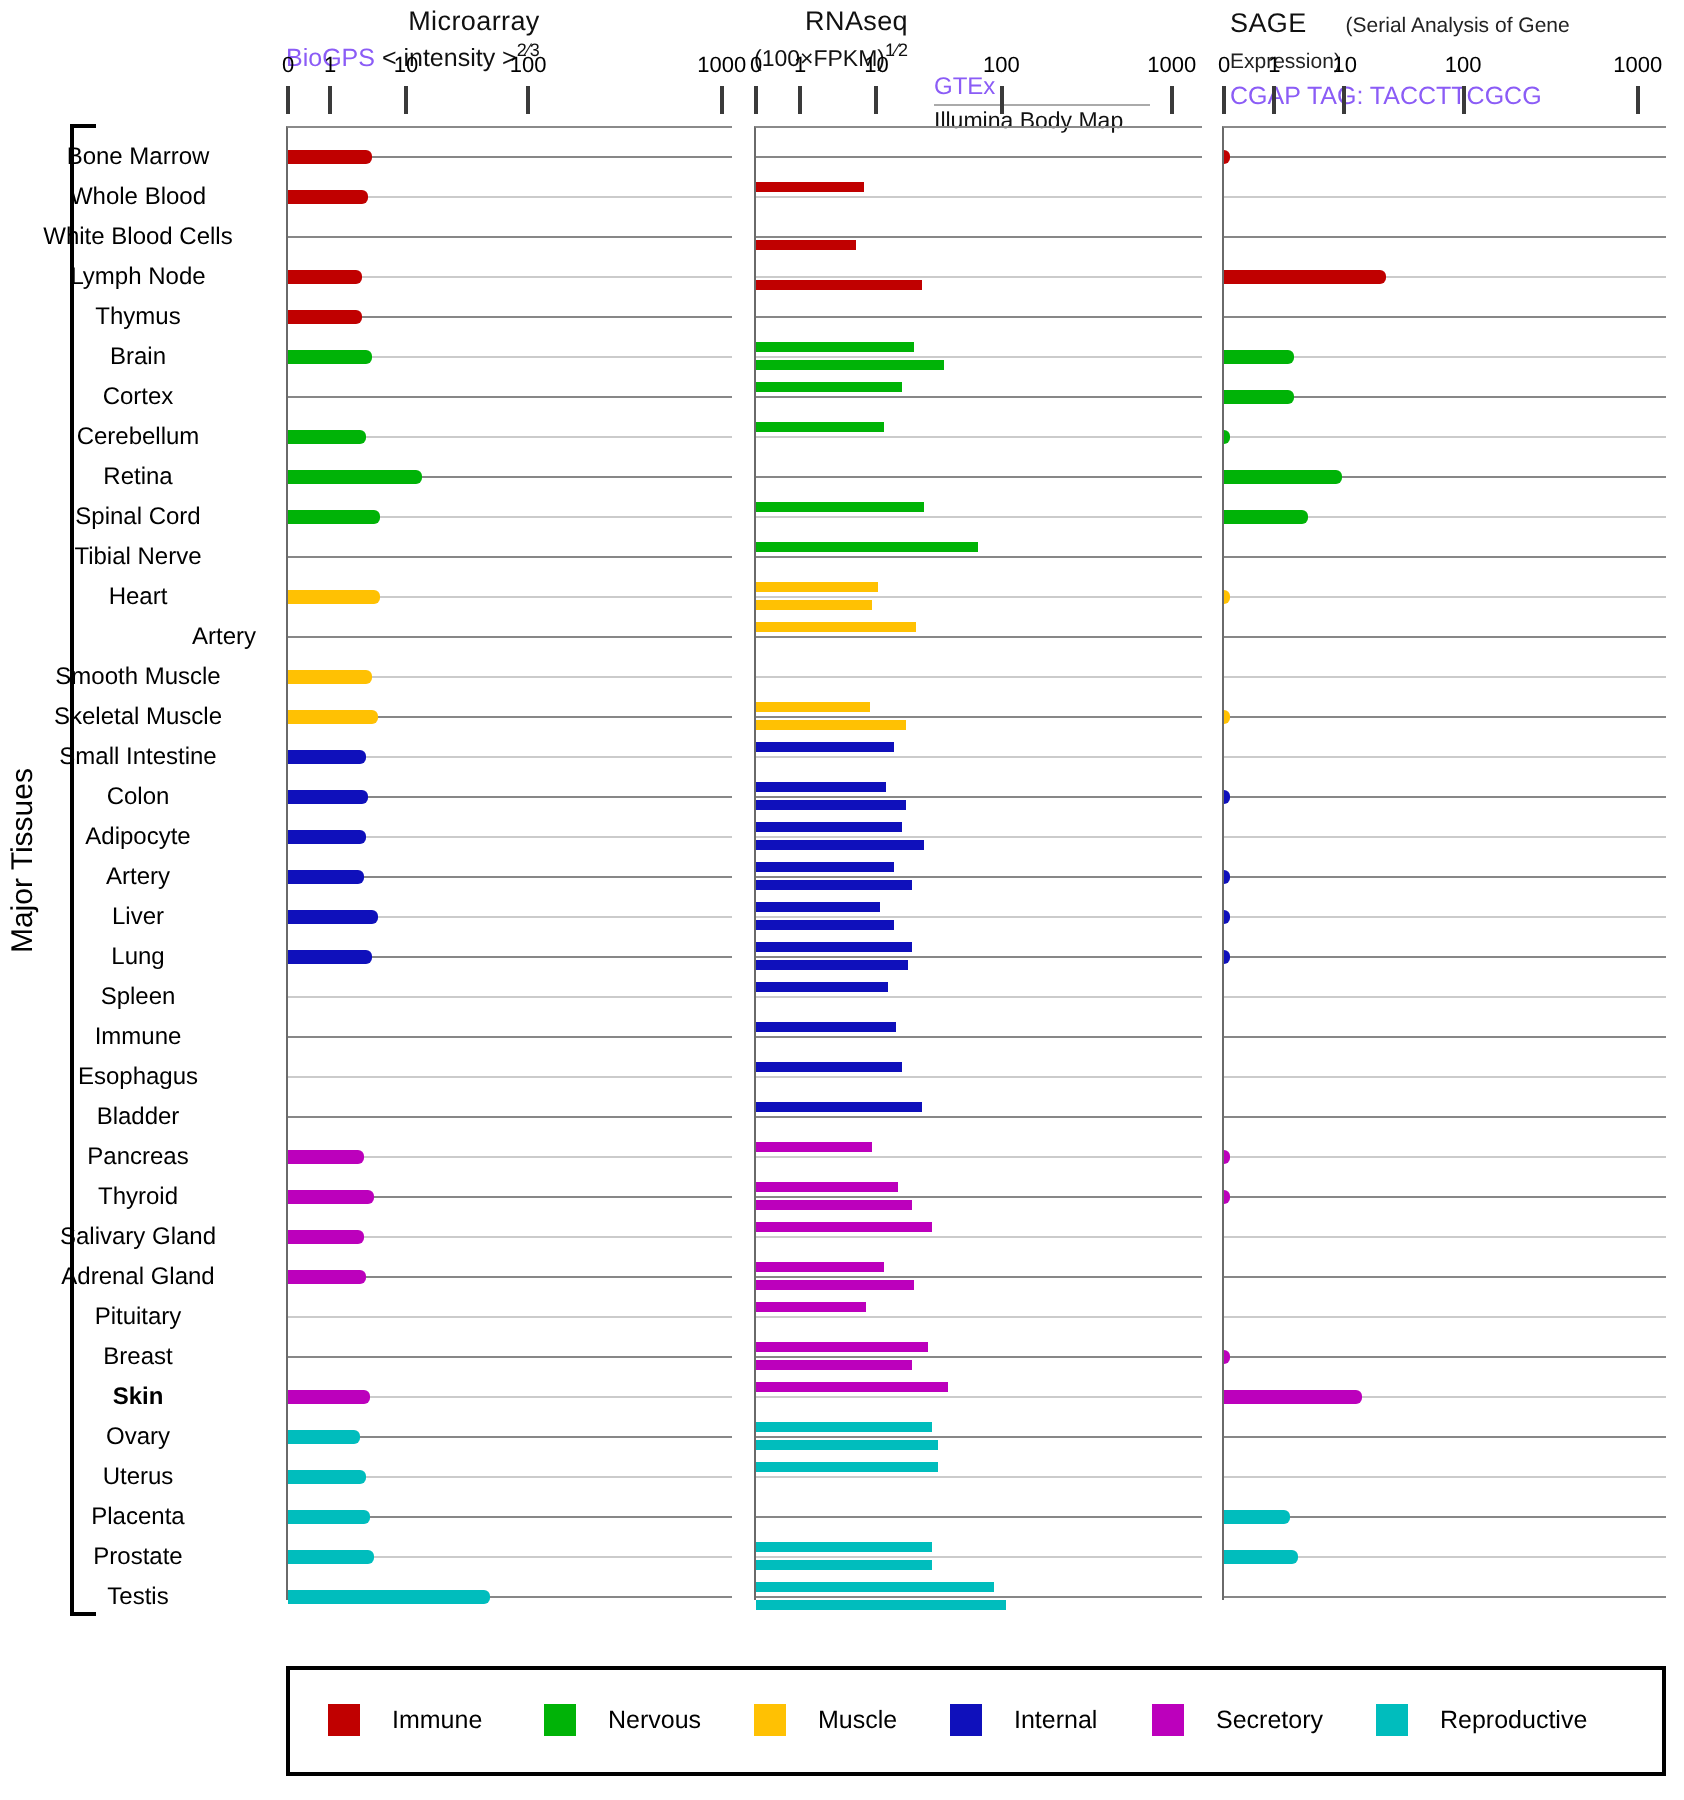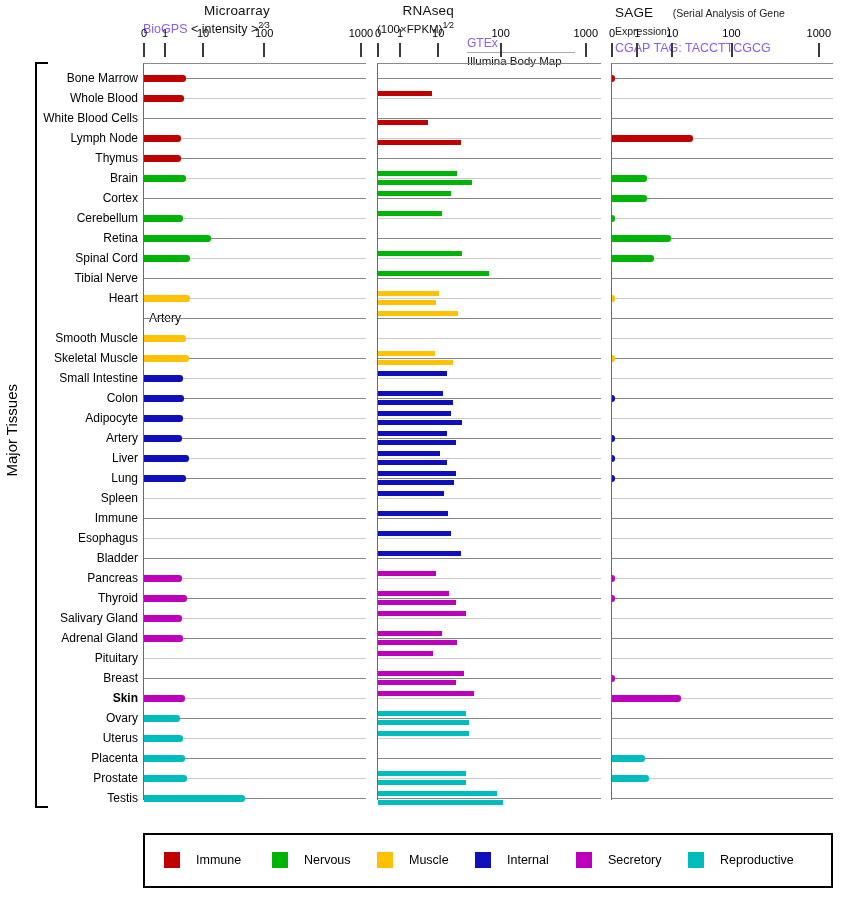--- a/index.html
+++ b/index.html
@@ -17,21 +17,21 @@
   .gtexblock .src{display:block;border-bottom:1px solid #aaa;padding-bottom:2px;width:108px;}
   .gtexblock .src2{display:block;font-size:11.5px;color:#111;margin-top:2px;}
   
   .panel{position:absolute;top:63px;height:736px;border-left:1px solid #6a6a6a;border-top:1px solid #8a8a8a;}
   .rowline{position:absolute;left:0;height:1px;}
   .bar{position:absolute;left:0;}
   .ticklbl{position:absolute;top:-37px;transform:translateX(-50%);font-size:11px;color:#000;}
   .tickmark{position:absolute;top:-21px;width:2px;height:14px;background:#3a3a3a;transform:translateX(-50%);}
   
   #tissue-labels{position:absolute;left:0;top:0;width:138px;}
-  .tlabel{position:absolute;width:100%;text-align:right;font-size:12px;height:16px;line-height:16px;color:#000;}
+  .tlabel{position:absolute;width:100%;text-align:center;font-size:12px;height:16px;line-height:16px;color:#000;}
   
   .bracket{position:absolute;left:35px;top:62px;width:11px;height:742px;
            border-left:2px solid #000;border-top:2px solid #000;border-bottom:2px solid #000;}
   .vlabel{position:absolute;left:3px;top:384px;writing-mode:vertical-rl;transform:rotate(180deg);
           font-size:15px;color:#000;white-space:nowrap;}
   
   .legend{position:absolute;left:143px;top:833px;width:686px;height:51px;border:2px solid #000;background:#fff;}
   .litem{position:absolute;top:17px;height:16px;}
   .lswatch{position:absolute;width:16px;height:16px;top:0;}
   .llabel{position:absolute;left:32px;top:0;line-height:16px;font-size:12.5px;white-space:nowrap;color:#000;}

